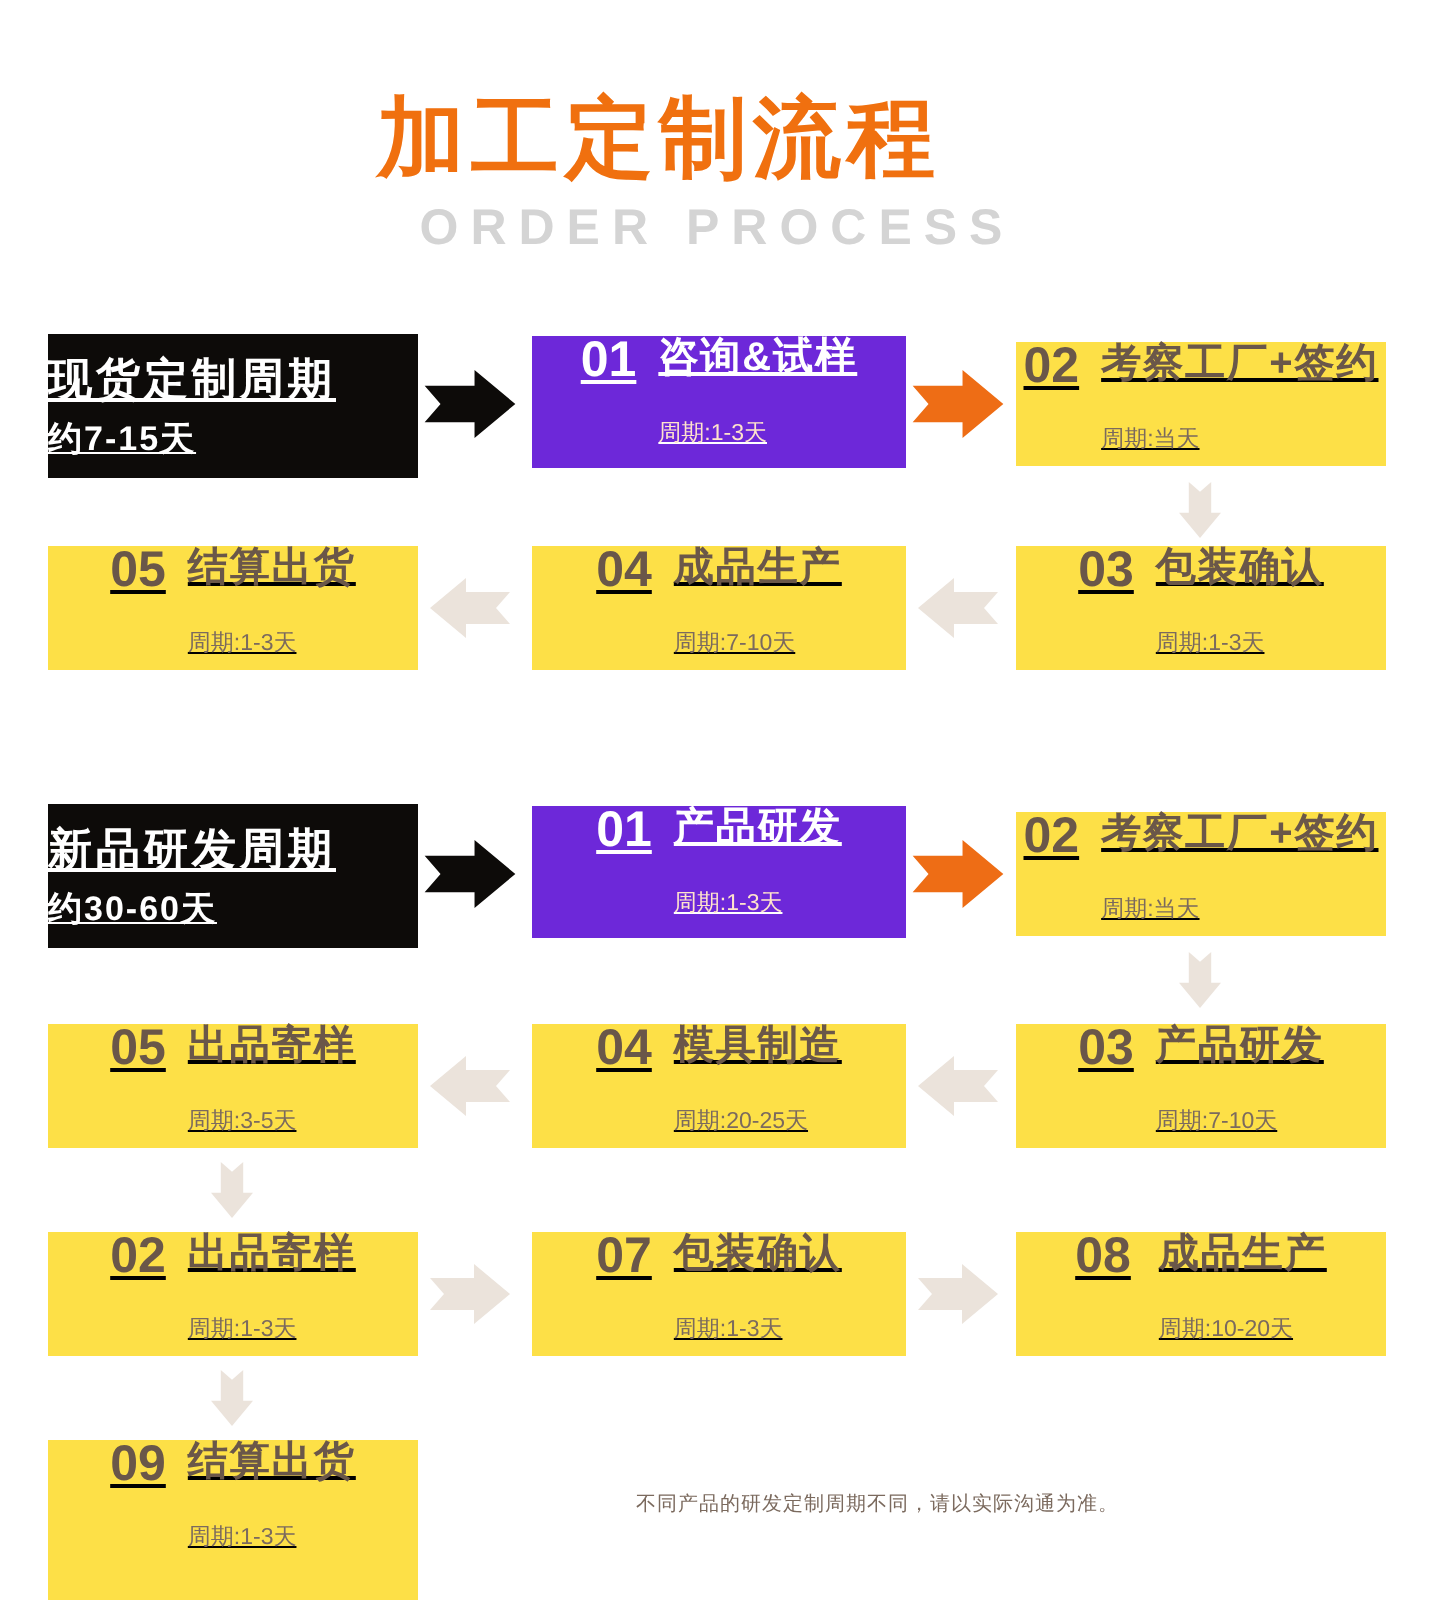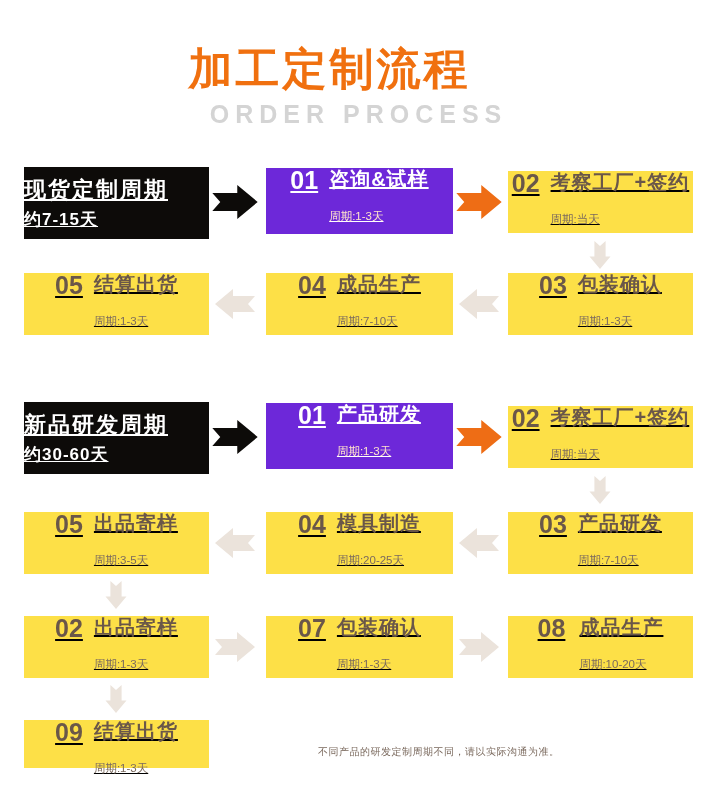--- a/index.html
+++ b/index.html
@@ -64,21 +64,21 @@
   .p-s2-05{left:24px;top:512px;width:185px;height:62px;}
   .p-d3{left:102px;top:581px;}
   
   .p-s2-06{left:24px;top:616px;width:185px;height:62px;}
   .p-a-r1{left:212px;top:632px;}
   .p-s2-07{left:266px;top:616px;width:187px;height:62px;}
   .p-a-r2{left:456px;top:632px;}
   .p-s2-08{left:508px;top:616px;width:185px;height:62px;gap:14px;}
   .p-d4{left:102px;top:685px;}
   
-  .p-s2-09{left:24px;top:720px;width:185px;height:48px;}
+  .p-s2-09{left:24px;top:720px;width:185px;height:80px;}
 </style>
 </head>
 <body>
 
 <svg width="0" height="0" style="position:absolute">
   <defs>
     <symbol id="arr-right" viewBox="0 0 40 30">
       <polygon points="0,7 22,7 22,0 40,15 22,30 22,23 0,23 7,15"></polygon>
     </symbol>
     <symbol id="arr-left" viewBox="0 0 40 30">

